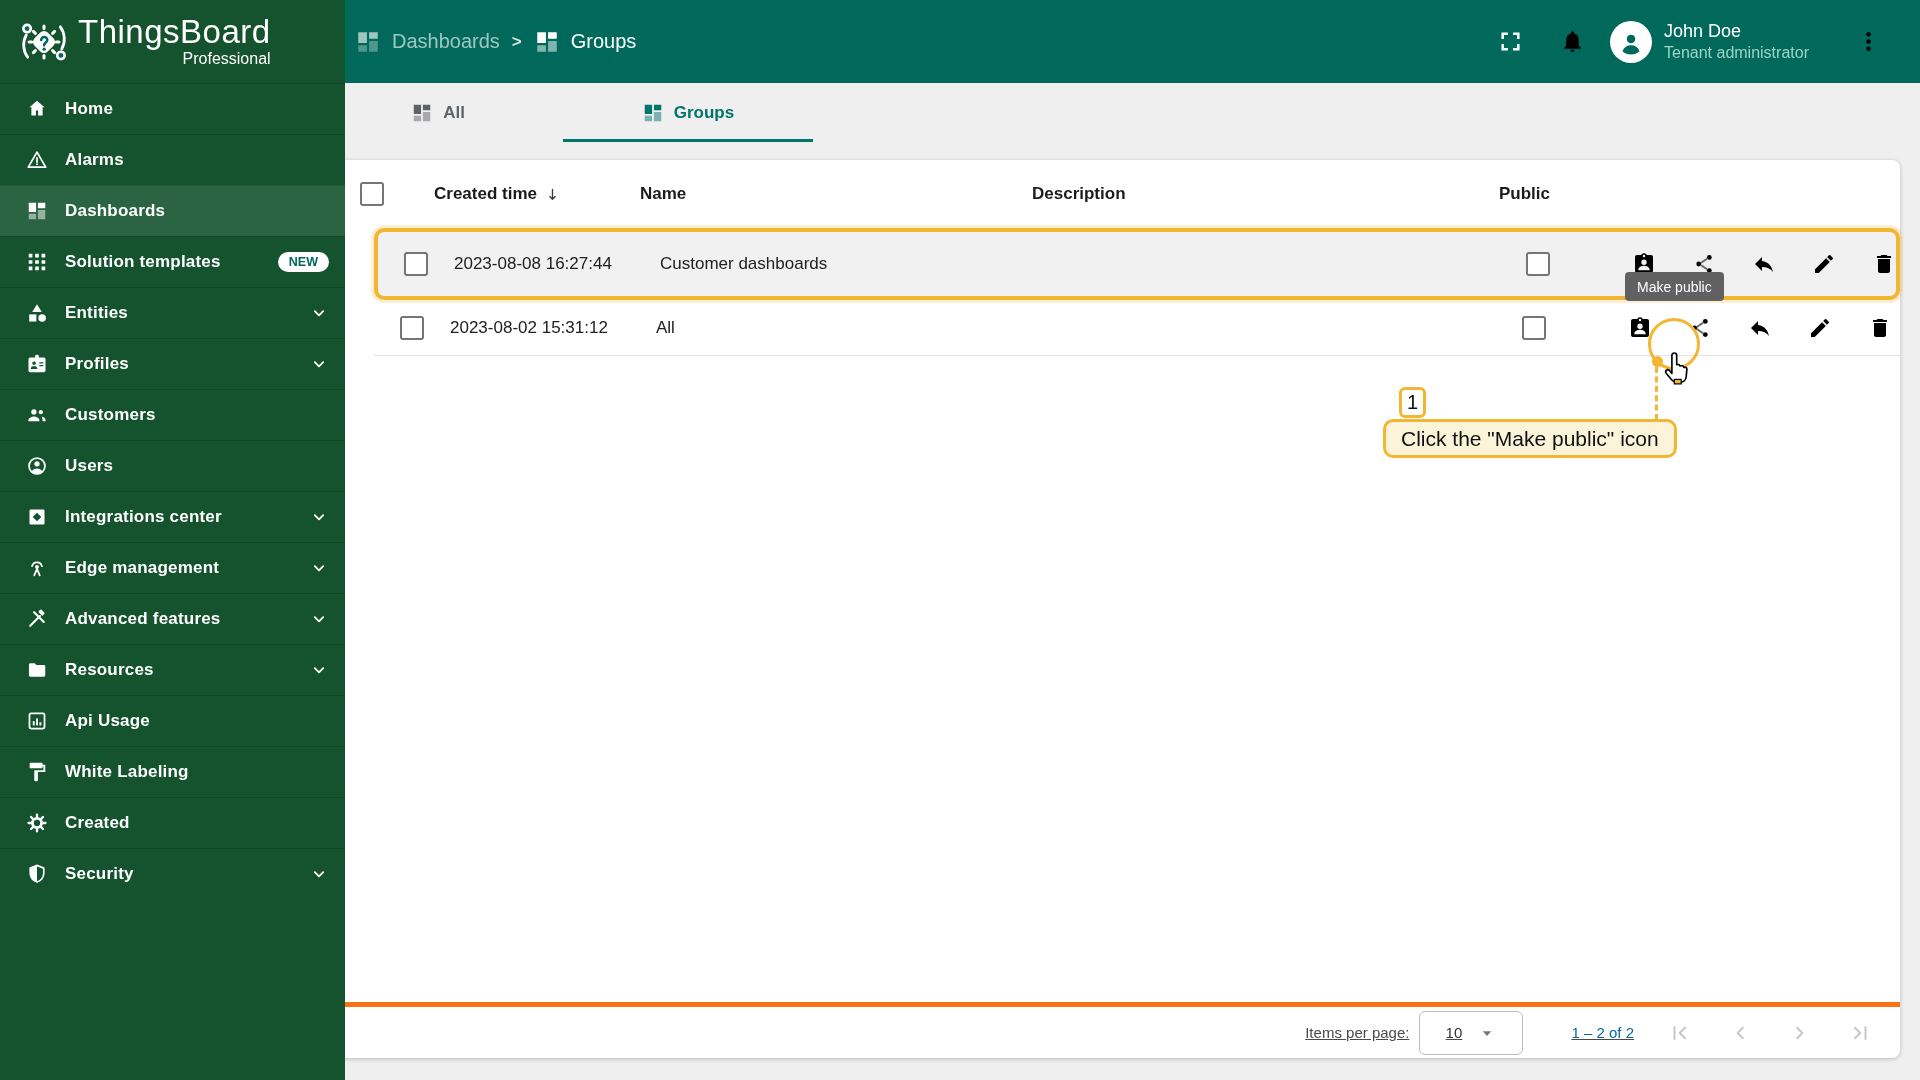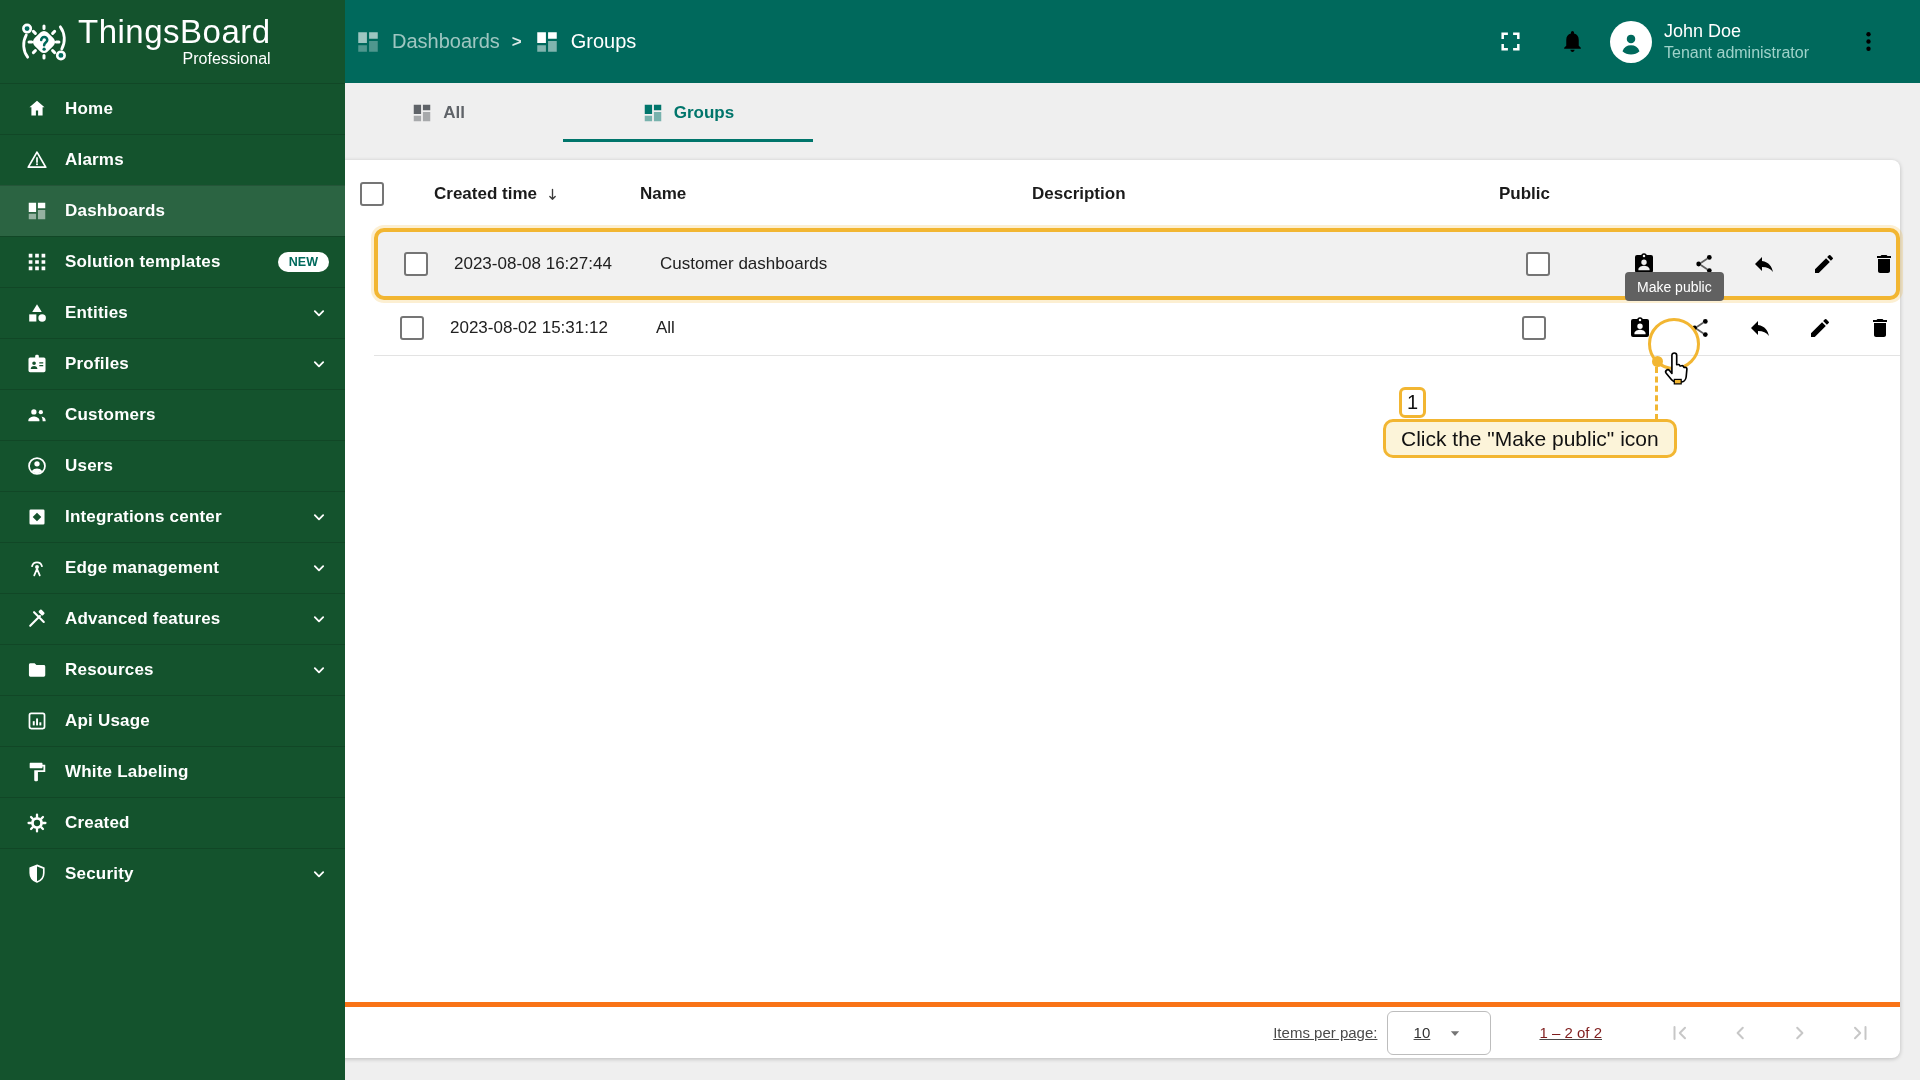--- a/index.html
+++ b/index.html
@@ -79,21 +79,21 @@
 
   .data-row { height:56px; flex:none; cursor:pointer;margin-left:40px; }
   .row-highlight { height:72px; background:#f1f1f1; border:4px solid #F2B632; border-radius:10px; box-shadow:0 0 0 3px rgba(242,182,50,.22); }
   .row-plain { border-bottom:1px solid #e3e3e3; }
   .table-filler { flex:1; }
 
   .card-footer { height:56px; flex:none; border-top:5px solid #f97316; display:flex; align-items:center; justify-content:flex-end; padding-right:18px; color:#4a4a4a; font-size:15px;text-decoration:underline; }
   .ipp-label { margin-right:10px; }
   .page-size { width:104px; height:44px; border:1px solid #bdbdbd; border-radius:6px; display:flex; align-items:center; justify-content:center; gap:15px; cursor:pointer; background:#fff; color:#333; font-size:15px; margin-right:48px; }
   .page-size svg { width:20px; height:20px; fill:#757575; }
-  .range-label { color:#7f1d1d; margin-right:56px; }
+  .range-label { color:#0369a1; margin-right:24px; }
   .pager { display:flex; gap:16px; }
   .pager .row-btn { color:#c7c7c7; }
 
   
   .overlay { position:absolute; inset:0; z-index:40; pointer-events:none; }
   .tooltip { position:absolute; left:1625px; top:272px; height:29px; padding:0 12px; background:#616161; border-radius:4px; color:#fff; font-size:14px; display:flex; align-items:center; }
   .ring { position:absolute; left:1648px; top:318px; width:52px; height:52px; border:3px solid #F2B632; border-radius:50%; }
   .ring-dot { position:absolute; left:1652px; top:356px; width:11px; height:11px; border-radius:50%; background:#F2B632; }
   .dash-line { position:absolute; left:1655px; top:367px; height:53px; width:0; border-left:3px dashed #F2B632; }
   .cursor-glyph { position:absolute; left:1659px; top:350px; width:36px; height:36px; }

